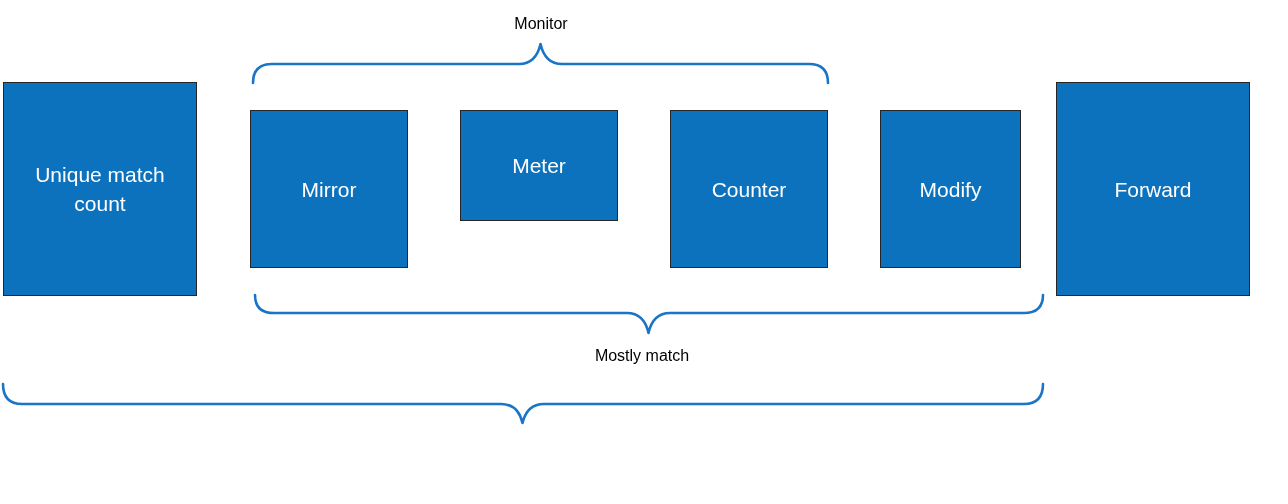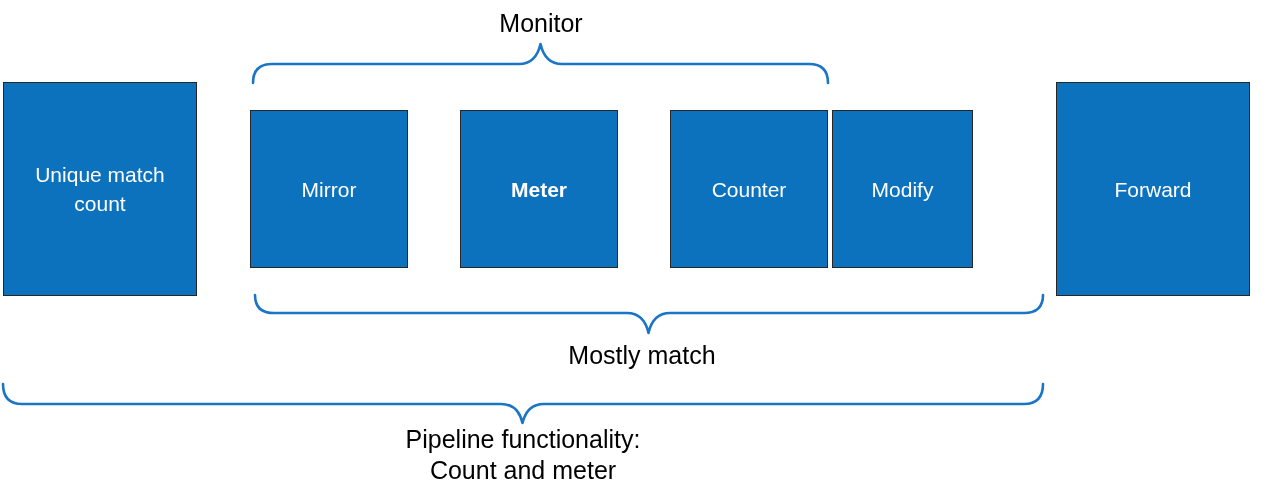--- a/index.html
+++ b/index.html
@@ -46,21 +46,21 @@
     line-height: 29px;
   }
   .box-unique .box-label {
     display: inline-block;
     width: 152px; 
   }
   .brace-label {
     position: absolute;
     transform: translateX(-50%);
     color: var(--label-text, #000000);
-    font-size: 25px;
+    font-size: 16px;
     line-height: 31px;
     white-space: nowrap;
     text-align: center;
   }
 </style>
 </head>
 <body>
 
 <div class="stage">
 
@@ -73,36 +73,32 @@
   <div class="brace-label" style="left:541px; top:8px;">Monitor</div>
 
   <div class="box box-unique" style="left:3px; top:82px; width:194px; height:214px;justify-content:center;">
     <span class="box-label">Unique match count</span>
   </div>
 
   <div class="box" style="left:250px; top:110px; width:158px; height:158px;align-items:center;">
     <span class="box-label">Mirror</span>
   </div>
 
-  <div class="box" style="left:460px; top:110px; width:158px; height:158px;font-weight:bold;">
+  <div class="box" style="left:460px; top:110px; width:158px; height:111px;">
     <span class="box-label">Meter</span>
   </div>
 
   <div class="box" style="left:670px; top:110px; width:158px; height:158px;">
     <span class="box-label">Counter</span>
   </div>
 
-  <div class="box" style="left:832px; top:110px; width:141px; height:158px;">
+  <div class="box" style="left:880px; top:110px; width:141px; height:158px;">
     <span class="box-label">Modify</span>
   </div>
 
   <div class="box" style="left:1056px; top:82px; width:194px; height:214px;">
     <span class="box-label">Forward</span>
   </div>
 
   <div class="brace-label" style="left:642px; top:340px;">Mostly match</div>
 
-  <div class="brace-label" style="left:523px; top:424px;">
-    <div>Pipeline functionality:</div>
-    <div>Count and meter</div>
-  </div>
 
 </div>
 
 </body></html>

